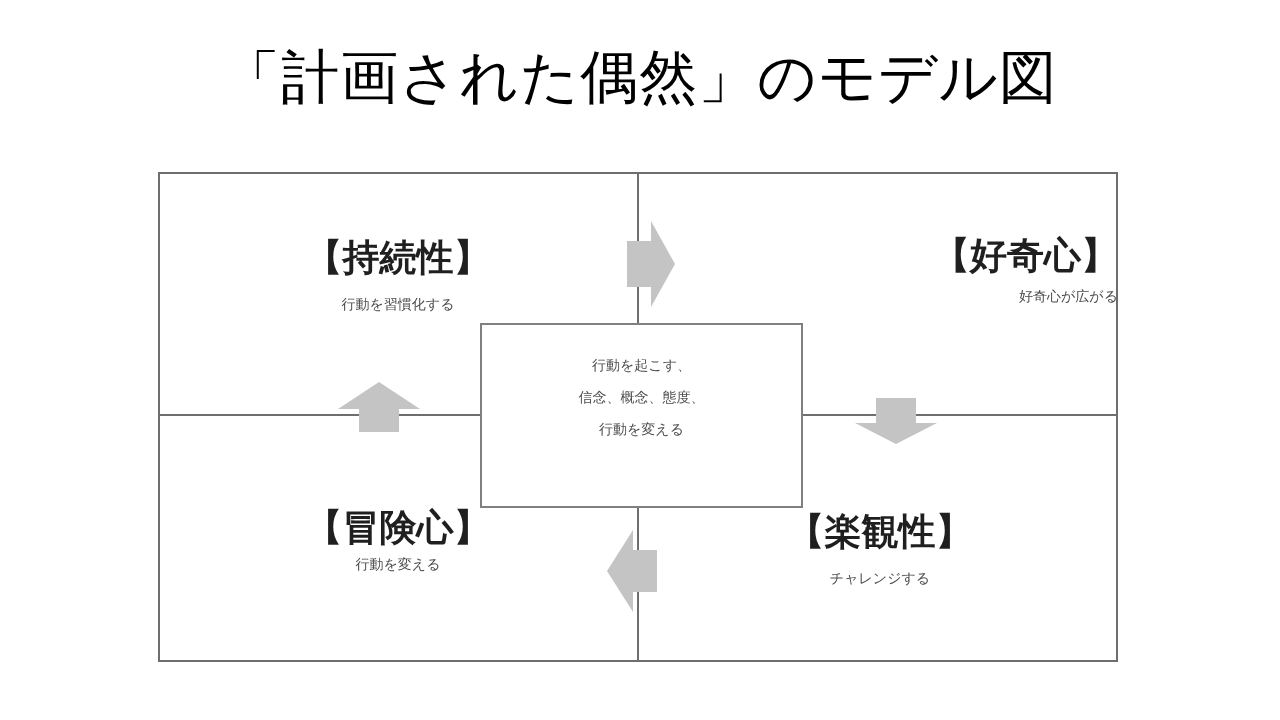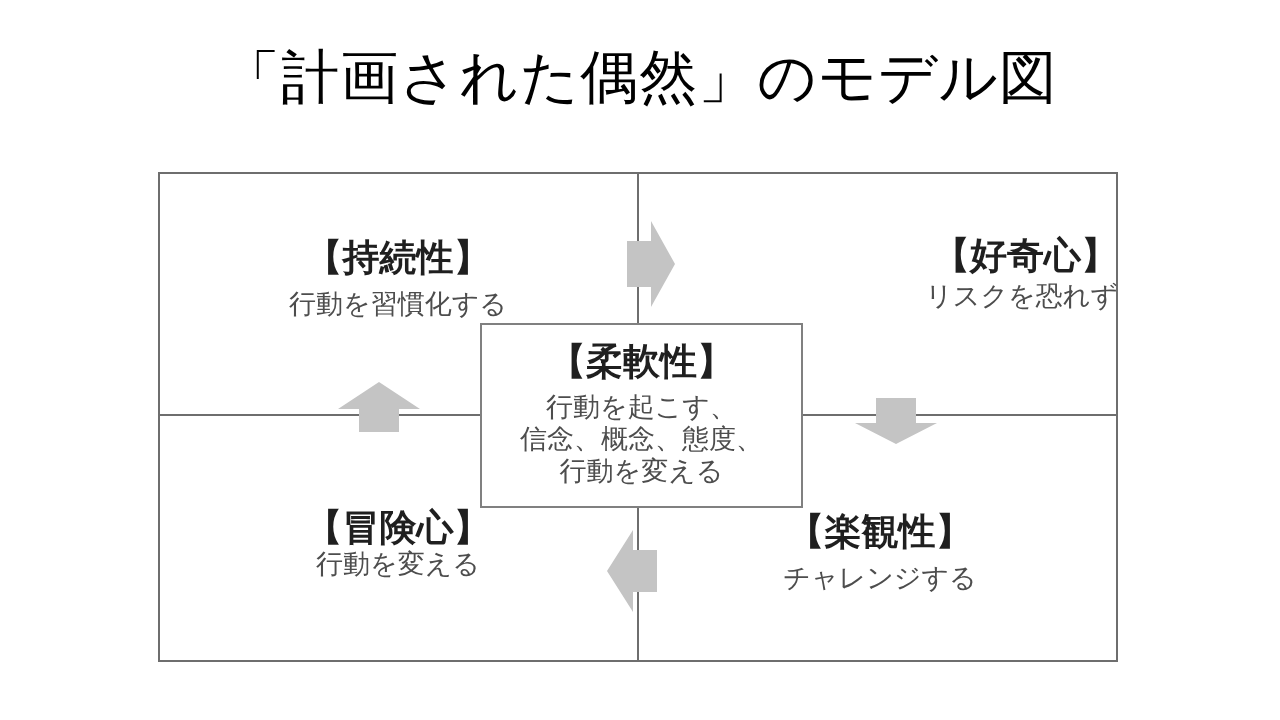--- a/index.html
+++ b/index.html
@@ -65,21 +65,21 @@
     z-index: 2;
   }
   .quad-heading {
     font-size: 37px;
     font-weight: bold;
     line-height: 42px;
     color: var(--heading_text, #1f1f1f);
     white-space: nowrap;
   }
   .quad-sub {
-    font-size: 27px;
+    font-size: 14px;
     font-weight: 400;
     line-height: 30px;
     color: var(--subtitle_text, #4d4d4d);
     white-space: nowrap;
   }
   .quad-top-left     { left: 158px; top: 237px; }
   .quad-top-left .quad-sub     { margin-top: 10px; }
   .quad-top-right    { left: 638px; top: 235px; text-align: right; }
   .quad-top-right .quad-sub    { margin-top: 4px; }
   .quad-bottom-left  { left: 158px; top: 507px; }
@@ -129,40 +129,39 @@
 <div class="quad quad-top-left">
   <div class="quad-heading">【持続性】</div>
   <div class="quad-sub">
     <div>行動を習慣化する</div>
   </div>
 </div>
 
 <div class="quad quad-top-right">
   <div class="quad-heading">【好奇心】</div>
   <div class="quad-sub">
-    <div>リスクを恐れず</div>
+    <div>好奇心が広がる</div>
   </div>
 </div>
 
 <div class="quad quad-bottom-left">
   <div class="quad-heading">【冒険心】</div>
   <div class="quad-sub">
     <div>行動を変える</div>
   </div>
 </div>
 
 <div class="quad quad-bottom-right">
   <div class="quad-heading">【楽観性】</div>
   <div class="quad-sub">
     <div>チャレンジする</div>
   </div>
 </div>
 
 <div class="center-box">
-  <div class="quad-heading">【柔軟性】</div>
   <div class="quad-sub">
     <div>行動を起こす、</div>
     <div>信念、概念、態度、</div>
     <div>行動を変える</div>
   </div>
 </div>
 
 <svg class="cycle-arrow arrow-right" width="48" height="86" viewBox="0 0 48 86">
   <polygon points="0,20 24,20 24,0 48,43 24,86 24,66 0,66"></polygon>
 </svg>

